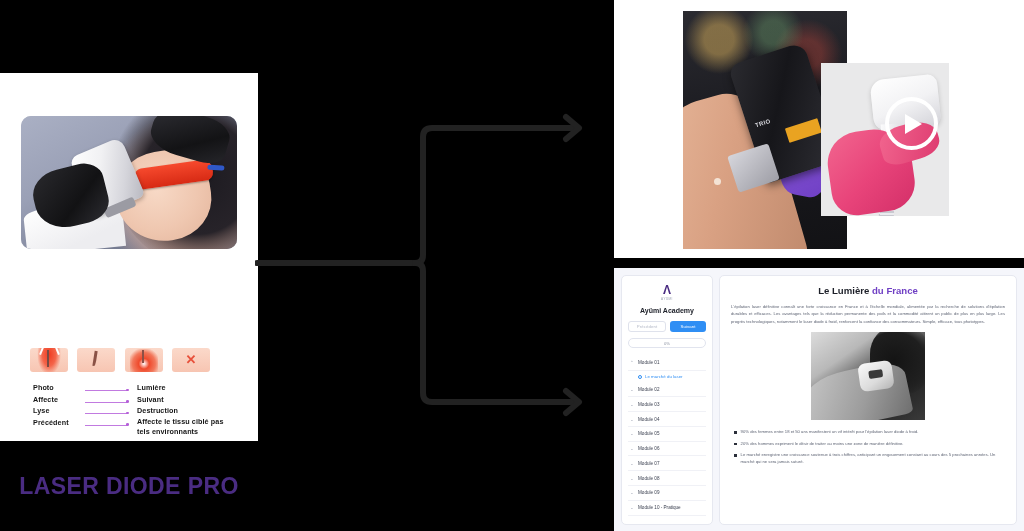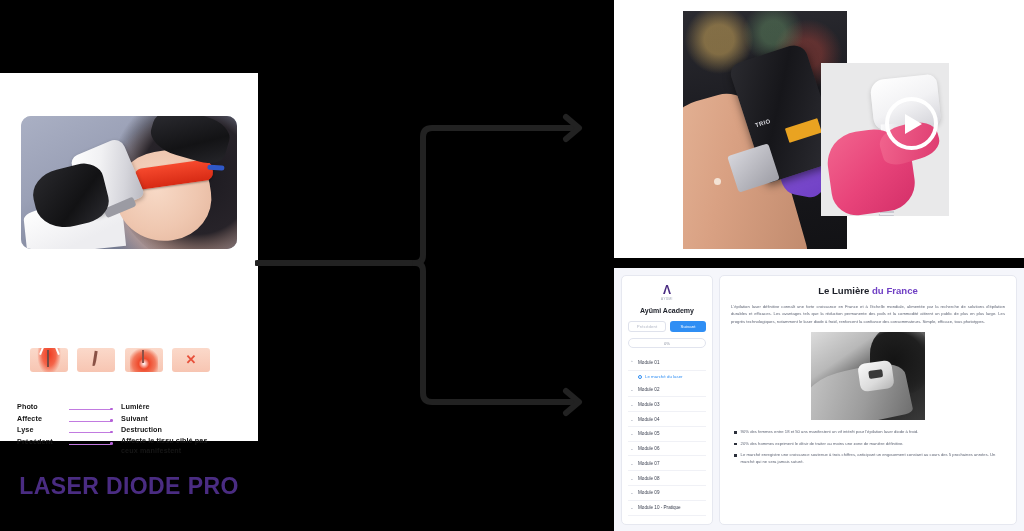--- a/index.html
+++ b/index.html
@@ -124,22 +124,22 @@
   }
   .skin-3 .follicle{ height:56%; top:8%; background:#8c5046; }
   .skin-4 .xmark {
     position:absolute; left:50%; top:50%; transform:translate(-50%,-50%);
     color:#e8503a; font-size:13px; font-weight:700;
     font-family:"Liberation Serif", serif;
   }
 
   
   .legend {
-    position:absolute; left:17px; top:309px;
-    display:flex; gap:0;margin-top:19px;
+    position:absolute; left:33px; top:309px;
+    display:flex; gap:0;
   }
   .legend-left { width: 48px; }
   .legend-left div {
     font-size:7.2px; font-weight:700; color:#161616;
     line-height: 11.5px; letter-spacing:.1px;
   }
   .legend-lines {
     width: 48px; padding-top:4px;
     display:flex; flex-direction:column; gap:0;
   }
@@ -429,21 +429,21 @@
       <div class="legend-lines">
         <span></span>
         <span></span>
         <span></span>
         <span></span>
       </div>
       <div class="legend-right">
         <div>Lumière</div>
         <div>Suivant</div>
         <div>Destruction</div>
-        <div class="wrap">Affecte le tissu ciblé pas ceux manifestent</div>
+        <div class="wrap">Affecte le tissu ciblé pas tels environnants</div>
       </div>
     </div>
 
     <div class="poster-title">LASER DIODE PRO</div>
   </div>
 
   <svg class="connector" viewBox="0 0 345 315">
     <g fill="none" stroke="#222222" stroke-width="6" stroke-linecap="round" stroke-linejoin="round">
       <path d="M2 158 H160"></path>
       <path d="M160 158 Q168 158 168 150 V32 Q168 23 177 23 H322"></path>

